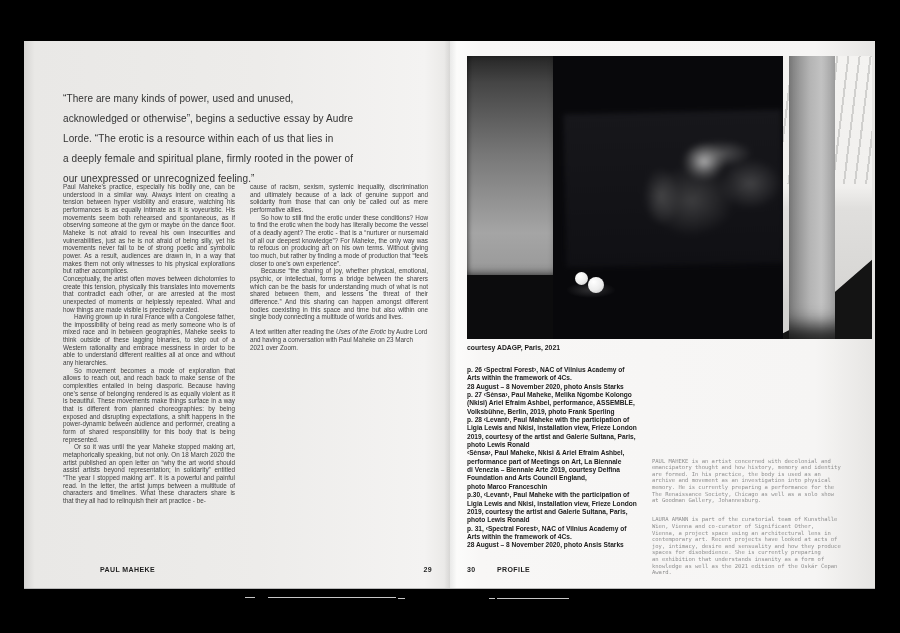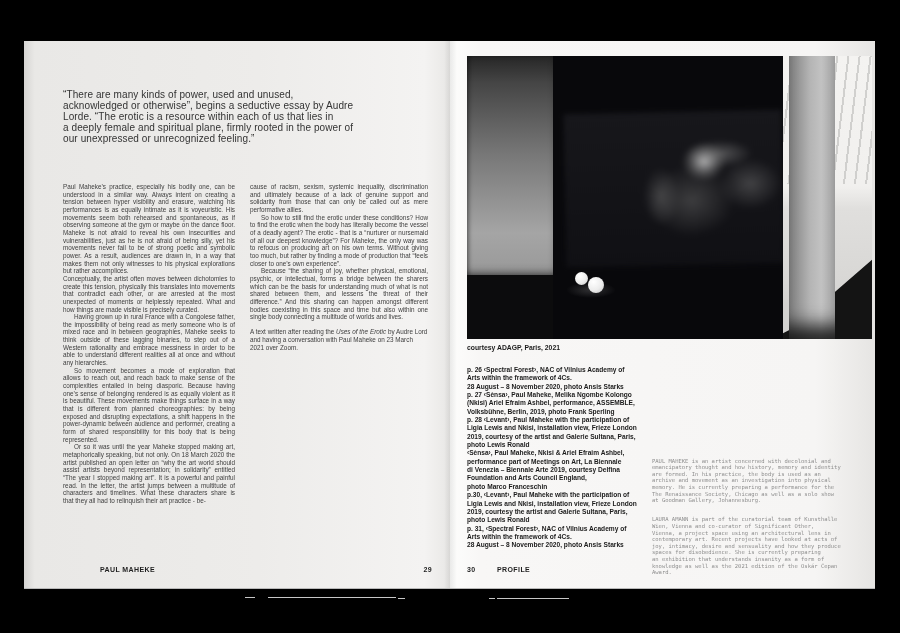--- a/index.html
+++ b/index.html
@@ -5,21 +5,21 @@
   html,body{margin:0;padding:0;background:#000;width:900px;height:633px;overflow:hidden}
   .stage{position:relative;width:900px;height:633px;background:#000;font-family:"Liberation Sans",sans-serif}
   .spread{position:absolute;left:24px;top:41px;width:851px;height:547px}
   .page{position:absolute;top:0;height:547px}
   .page-left{left:0;width:426px;background:linear-gradient(to right,#d6d5d3 0,#e9e8e6 2.5%,#edecea 55%,#f4f3f2 94%,#e8e7e5 100%)}
   .page-right{left:426px;width:425px;background:linear-gradient(to right,#fdfdfc 0,#f8f7f6 7%,#f6f5f4 86%,#e6e5e3 100%)}
   .page-right::before{content:"";position:absolute;left:0;top:0;bottom:0;width:7px;background:linear-gradient(to right,rgba(0,0,0,.08),rgba(0,0,0,0))}
   .page-left::after{content:"";position:absolute;right:0;top:0;bottom:0;width:6px;background:linear-gradient(to left,rgba(0,0,0,.07),rgba(0,0,0,0))}
   .spread::after{content:"";position:absolute;left:0;right:0;bottom:-1px;height:1px;background:#b9b9b9}
 
-  .quote{position:absolute;left:39px;top:48px;width:334px;font-size:10px;line-height:11px;color:#333;white-space:pre-line;letter-spacing:.1px}
+  .quote{position:absolute;left:39px;top:48px;width:334px;font-size:10px;line-height:20px;color:#333;white-space:pre-line;letter-spacing:.1px}
   .cols{position:absolute;left:39px;top:142px;display:flex;gap:15px}
   .c1{width:172px}.c2{width:178px}
   .para{font-size:6.35px;line-height:7.65px;color:#3e3e3e;text-align:justify;margin:0}
   .ind{text-indent:11px}
   .note{margin-top:7.6px;text-align:left}
   .note i{font-style:italic}
 
   .foot{position:absolute;bottom:15px;font-size:7px;font-weight:bold;color:#1f1f1f;letter-spacing:.4px}
   .foot-title{left:76px}
   .foot-29{right:18px}

